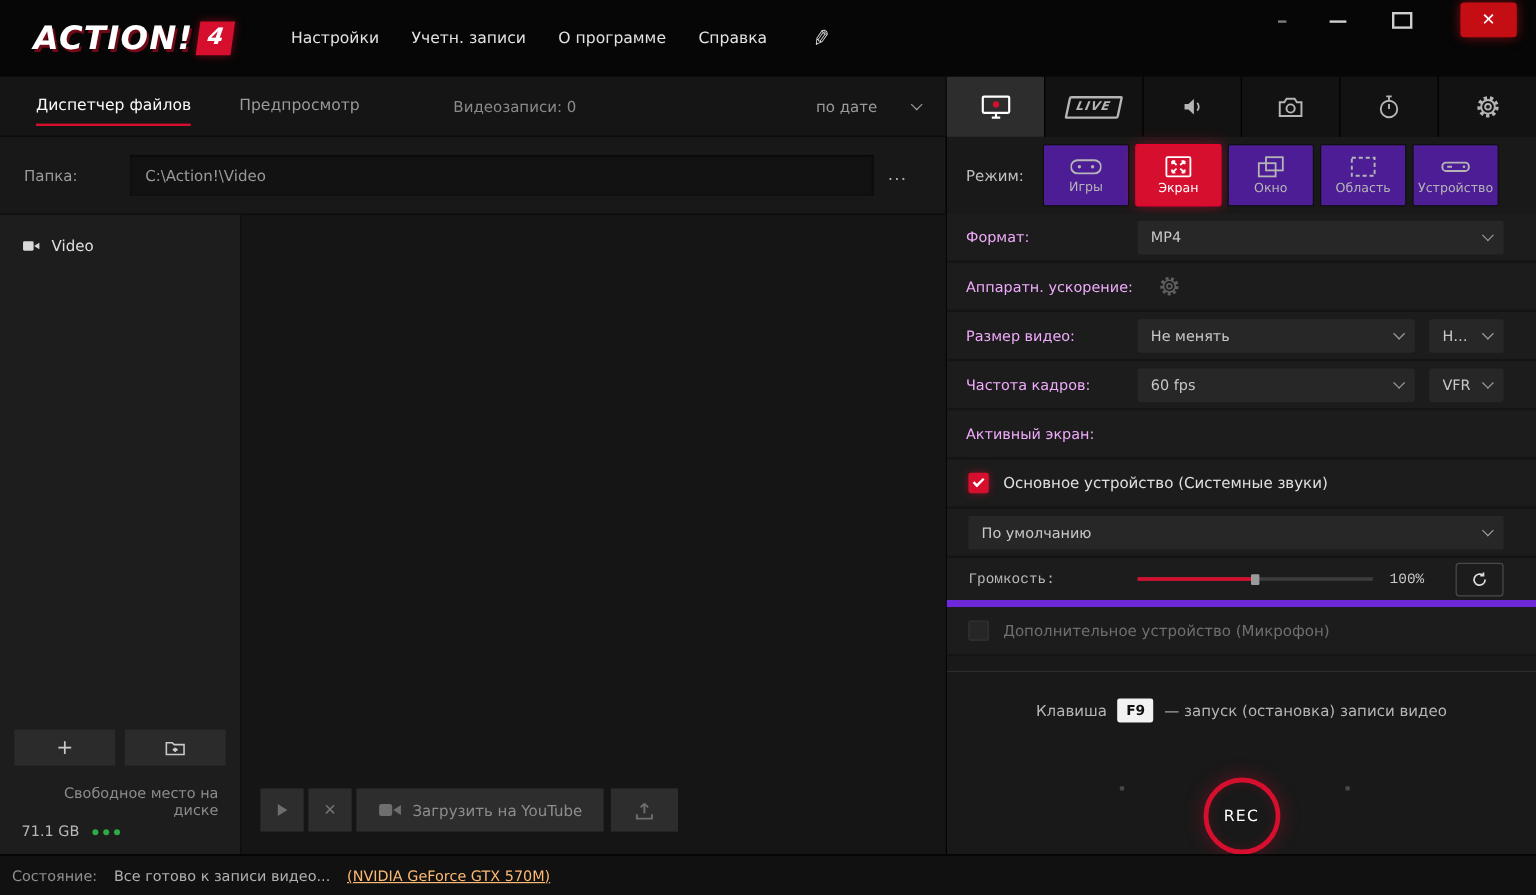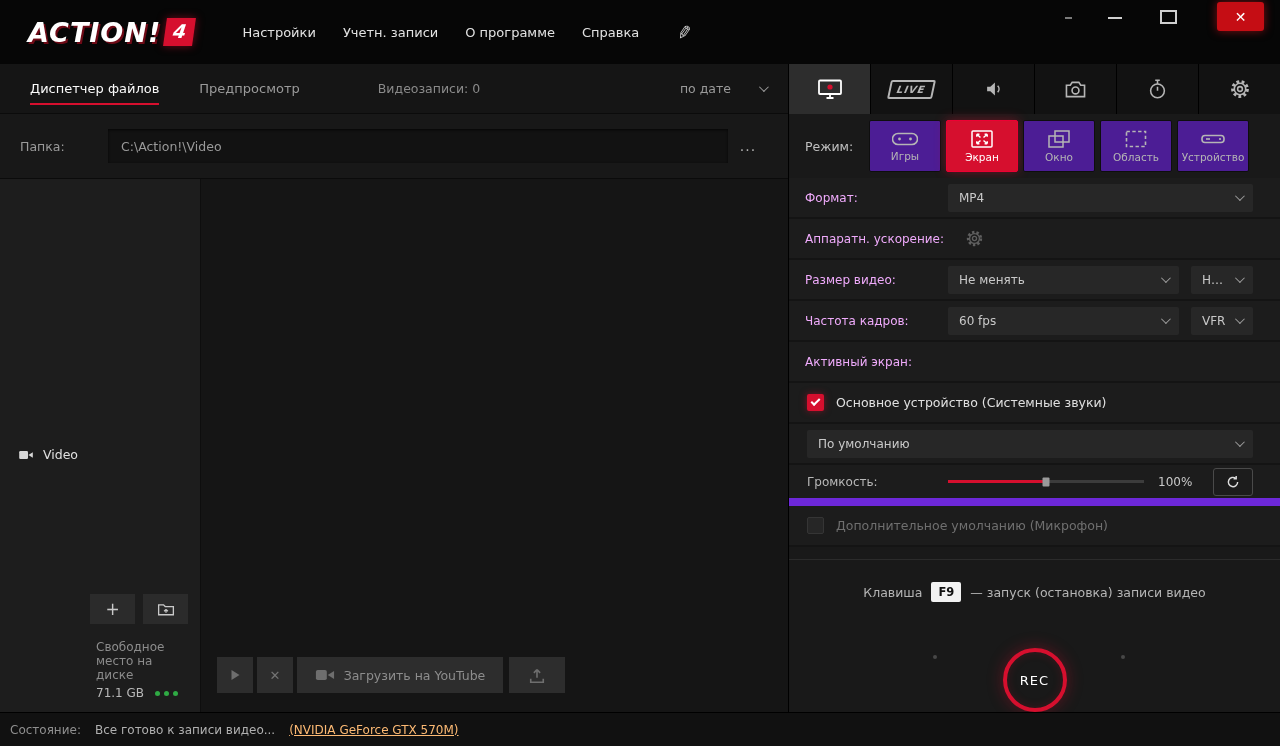--- a/index.html
+++ b/index.html
@@ -44,21 +44,21 @@
   .chev.dim { border-color:#555; }
 
   
   .folder-row { height:65px; background:#181818; display:flex; align-items:center; padding:0 20px; border-bottom:1px solid #0b0b0b; flex-shrink:0; }
   .folder-label { width:88px; font-size:12.5px; color:#9a9a9a; flex-shrink:0; }
   .folder-input { flex:1; height:34px; background:#121212; display:flex; align-items:center; padding:0 13px; color:#9a9a9a; font-size:12.5px; box-shadow: inset 0 1px 3px rgba(0,0,0,.7); }
   .browse { width:40px; text-align:center; color:#b0b0b0; font-size:14px; letter-spacing:1px; }
 
   
   .left-body { flex:1; display:flex; min-height:0; }
-  .tree { width:200px; background:#1d1d1d; display:flex; flex-shrink:0; }
+  .tree { width:200px; background:#1d1d1d; display:flex; flex-direction:column; flex-shrink:0;text-align:right; }
   .tree-item { display:flex; align-items:center; gap:9px; padding:18px 0 0 18px; color:#e0e0e0; font-size:12.5px; }
   .tree-bottom { margin-top:auto; padding:0 12px 0; }
   .tree-buttons { display:flex; gap:8px; }
   .tbtn { flex:1; height:30px; background:#2b2b2b; display:flex; align-items:center; justify-content:center; color:#c9c9c9; font-size:17px; }
   .free { padding:16px 6px 12px; }
   .free-label { font-size:12px; color:#8c8c8c; }
   .free-row { display:flex; align-items:center; gap:11px; margin-top:4px; }
   .free-value { font-size:12px; color:#b8b8b8; }
   .dots { display:flex; gap:4px; }
   .dot { width:5px; height:5px; border-radius:50%; background:#2faa44; }
@@ -97,21 +97,21 @@
   .row-gear { margin-left:17px; color:#5f5f5f; display:flex; }
 
   .crow { height:41px; display:flex; align-items:center; padding:0 27px 0 18px; background:#1c1c1c; border-bottom:2px solid #141414; gap:12px; flex-shrink:0; }
   .checkbox { width:17px; height:17px; border-radius:2px; display:flex; align-items:center; justify-content:center; flex-shrink:0; }
   .checkbox.checked { background:#d60f2e; box-shadow:0 0 7px rgba(214,15,46,.5); }
   .checkbox.checked .check { width:9px; height:5px; border-left:2px solid #fff; border-bottom:2px solid #fff; transform:rotate(-45deg) translate(1px,-1px); }
   .checkbox.un { background:#262626; border:1px solid #353535; }
   .clabel { font-size:12.5px; color:#e0e0e0; }
   .clabel.muted { color:#6f6f6f; }
 
-  .vol-row { height:41px; display:flex; align-items:center; padding:0 27px 0 18px; background:#1c1c1c; border-bottom:8px solid #6d28d9; flex-shrink:0; }
+  .vol-row { height:41px; display:flex; align-items:center; padding:0 27px 0 18px; background:#1c1c1c; border-bottom:6px solid #6d28d9; flex-shrink:0;font-family:Liberation Mono, monospace; }
   .vol-label { width:141px; font-size:12px; color:#b8b8b8; flex-shrink:0; }
   .slider { width:196px; height:3px; background:#3c3c3c; position:relative; }
   .slider-fill { position:absolute; left:0; top:0; bottom:0; width:50%; background:#d60f2e; }
   .slider-handle { position:absolute; left:50%; top:50%; transform:translate(-50%,-50%); width:7px; height:9px; background:#9a9a9a; border-radius:1px; }
   .vol-value { font-size:12px; color:#c9c9c9; margin-left:14px; }
   .vol-reset { margin-left:auto; width:40px; height:28px; border:1px solid #4a4a4a; border-radius:3px; display:flex; align-items:center; justify-content:center; color:#ddd; }
 
   .divider { height:1px; background:#2b2b2b; margin-top:12px; flex-shrink:0; }
   .hotkey { margin-top:22px; display:flex; align-items:center; justify-content:center; gap:9px; font-size:12.5px; color:#b5b5b5; flex-shrink:0; }
   .key-badge { background:#f2f2f2; color:#111; font-weight:bold; font-size:11.5px; padding:3px 7px; border-radius:2px; }
@@ -431,21 +431,21 @@
             <svg width="16" height="16" viewBox="0 0 20 20" fill="none" stroke="#ddd" stroke-width="1.8">
               <path d="M15.8 10a5.8 5.8 0 1 1-2.3-4.6"></path>
               <path d="M14 2.6v3.3h-3.3"></path>
             </svg>
           </span>
         </span>
       </div>
 
       <div class="crow">
         <span class="checkbox un"></span>
-        <span class="clabel muted">Дополнительное умолчанию (Микрофон)</span>
+        <span class="clabel muted">Дополнительное устройство (Микрофон)</span>
       </div>
 
       <div class="divider"></div>
 
       <div class="hotkey">
         <span>Клавиша</span>
         <span class="key-badge">F9</span>
         <span>— запуск (остановка) записи видео</span>
       </div>
 

